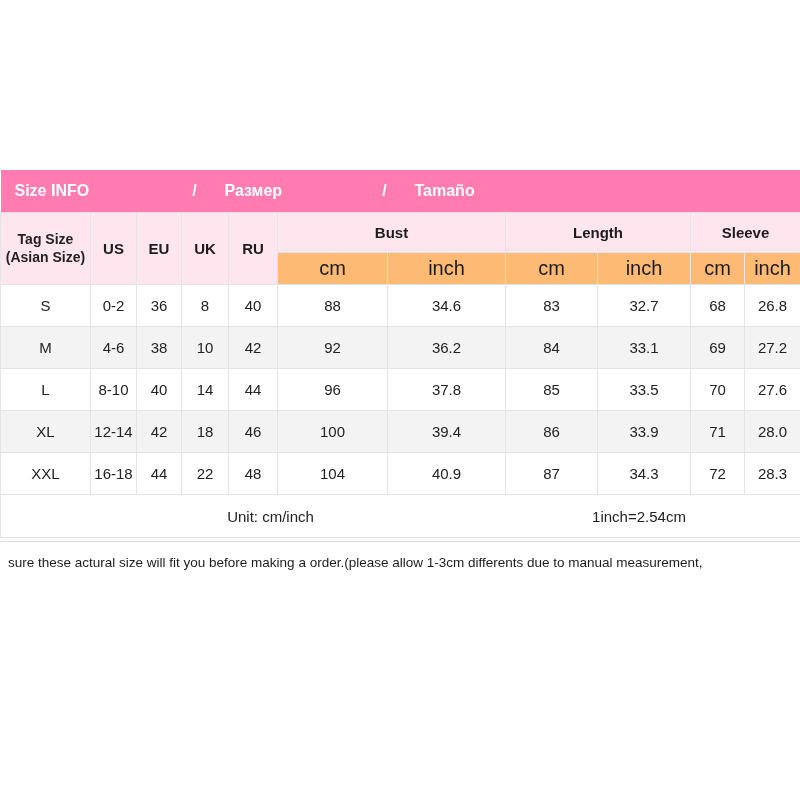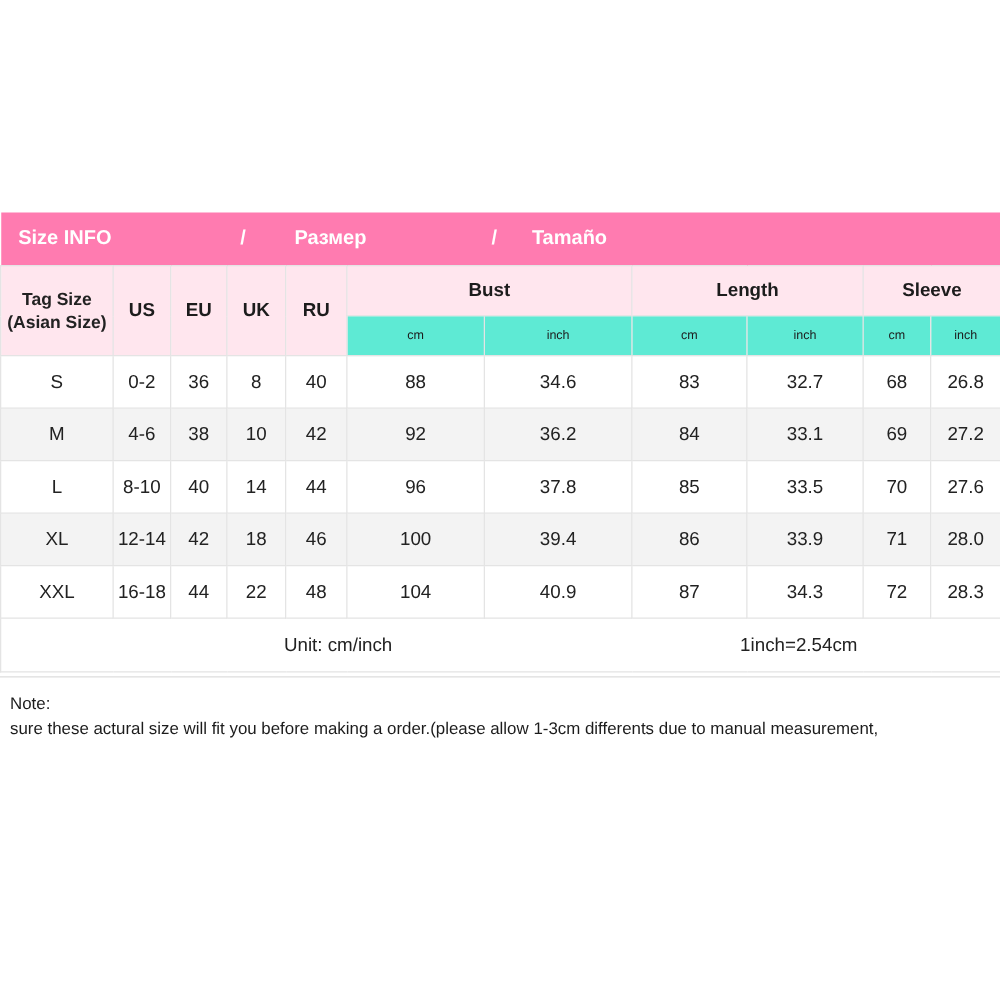--- a/index.html
+++ b/index.html
@@ -40,41 +40,41 @@
     border: none;
   }
   .banner-inner {
     display: flex;
     align-items: center;
     height: 42px;
   }
   .banner-inner .bt { white-space: nowrap; }
   .b1 { width: 150px; }
   .b-sep { width: 60px; text-align: center; }
-  .b2 { width: 130px; margin-left: 11px; }
+  .b2 { width: 130px; }
   .b3 { width: 130px; }
 
   td, th {
     border: 1px solid #e4e4e4;
     font-size: 15px;
     color: #222222;
     text-align: center;
     vertical-align: middle;
     font-weight: normal;
   }
   .hdr-pink {
     background: #ffe6ee;
     font-weight: bold;
     font-size: 15px;
     color: #1c1c1c;
     height: 40px;
   }
   .hdr-pink-sub {
-    background: #5eead4;
-    font-size: 10px;
+    background: #fdba74;
+    font-size: 20px;
     color: #1c1c1c;
     height: 32px;
   }
   .tagsize-cell {
     background: #ffe6ee;
     font-weight: bold;
     font-size: 14px;
     line-height: 1.25;
     padding: 2px 4px;
   }
@@ -248,17 +248,16 @@
           </div>
         </td>
       </tr>
     </tbody>
       </table>
   </div>
 
   <div class="divider"></div>
 
   <div class="note">
-    <div class="note-line">Note:</div>
     <div class="note-line">sure these actural size will fit you before making a order.(please allow 1-3cm differents due to manual measurement,</div>
   </div>
 
 </div>
 
 </body></html>

